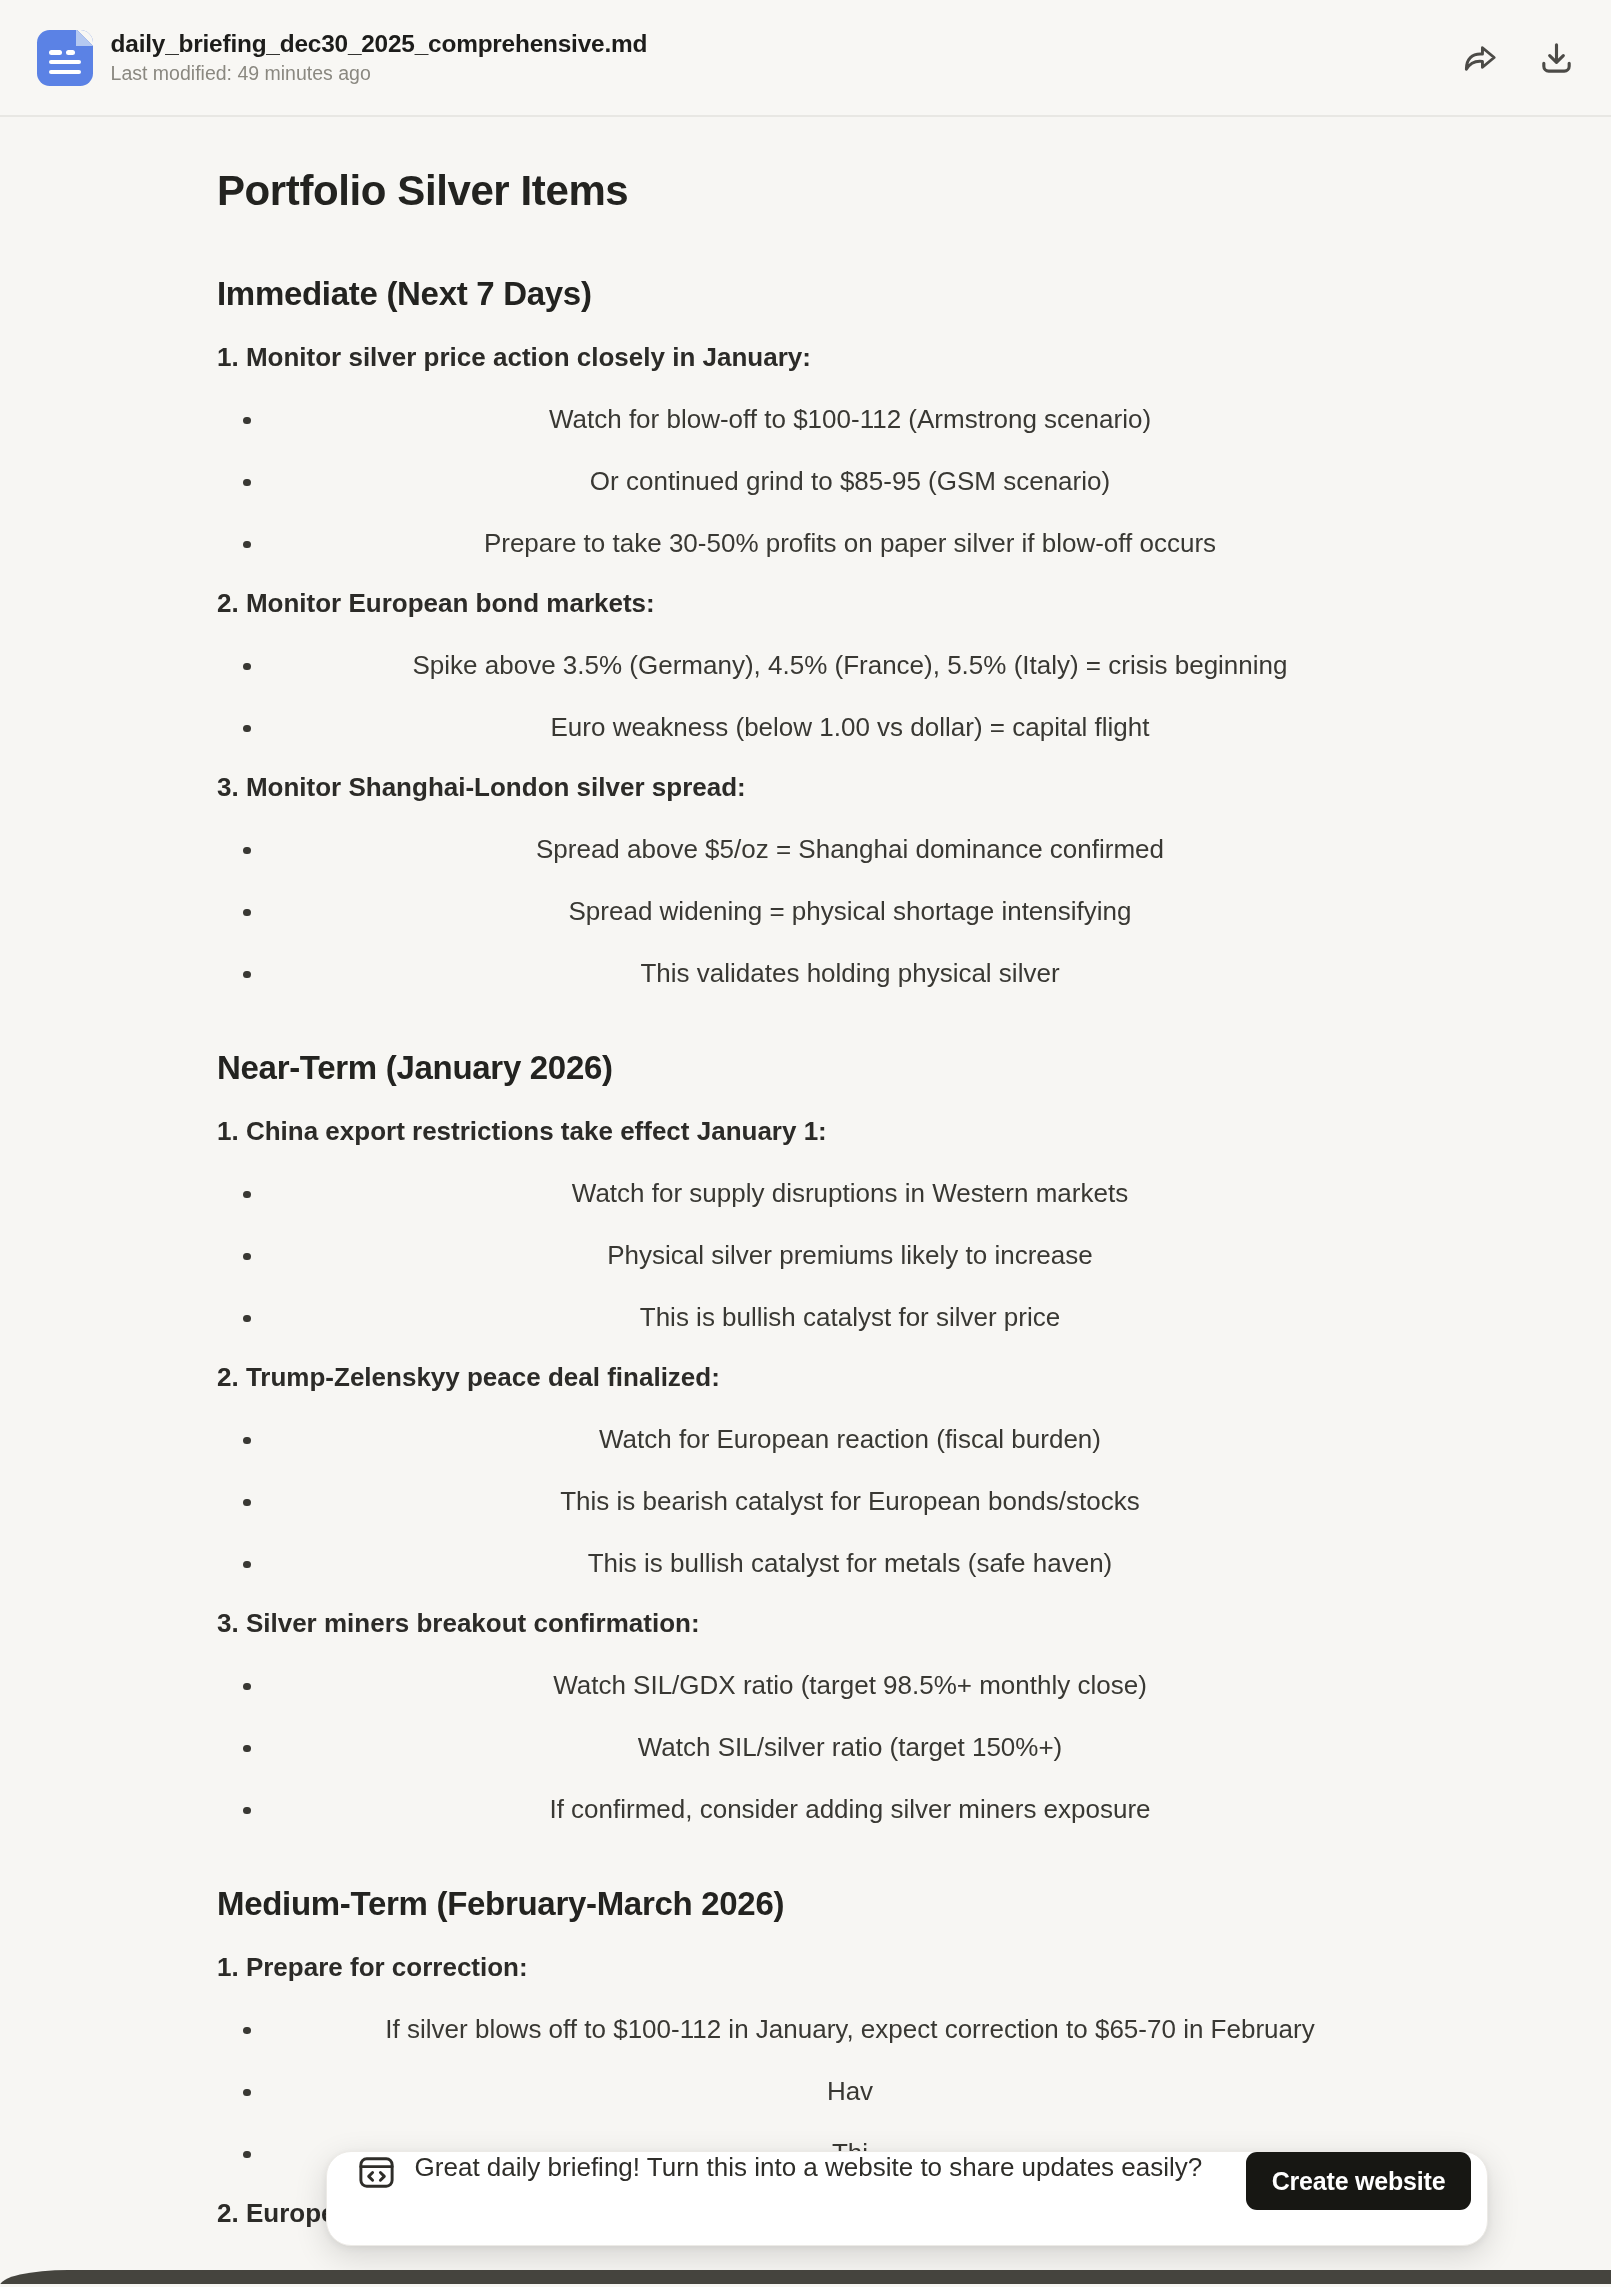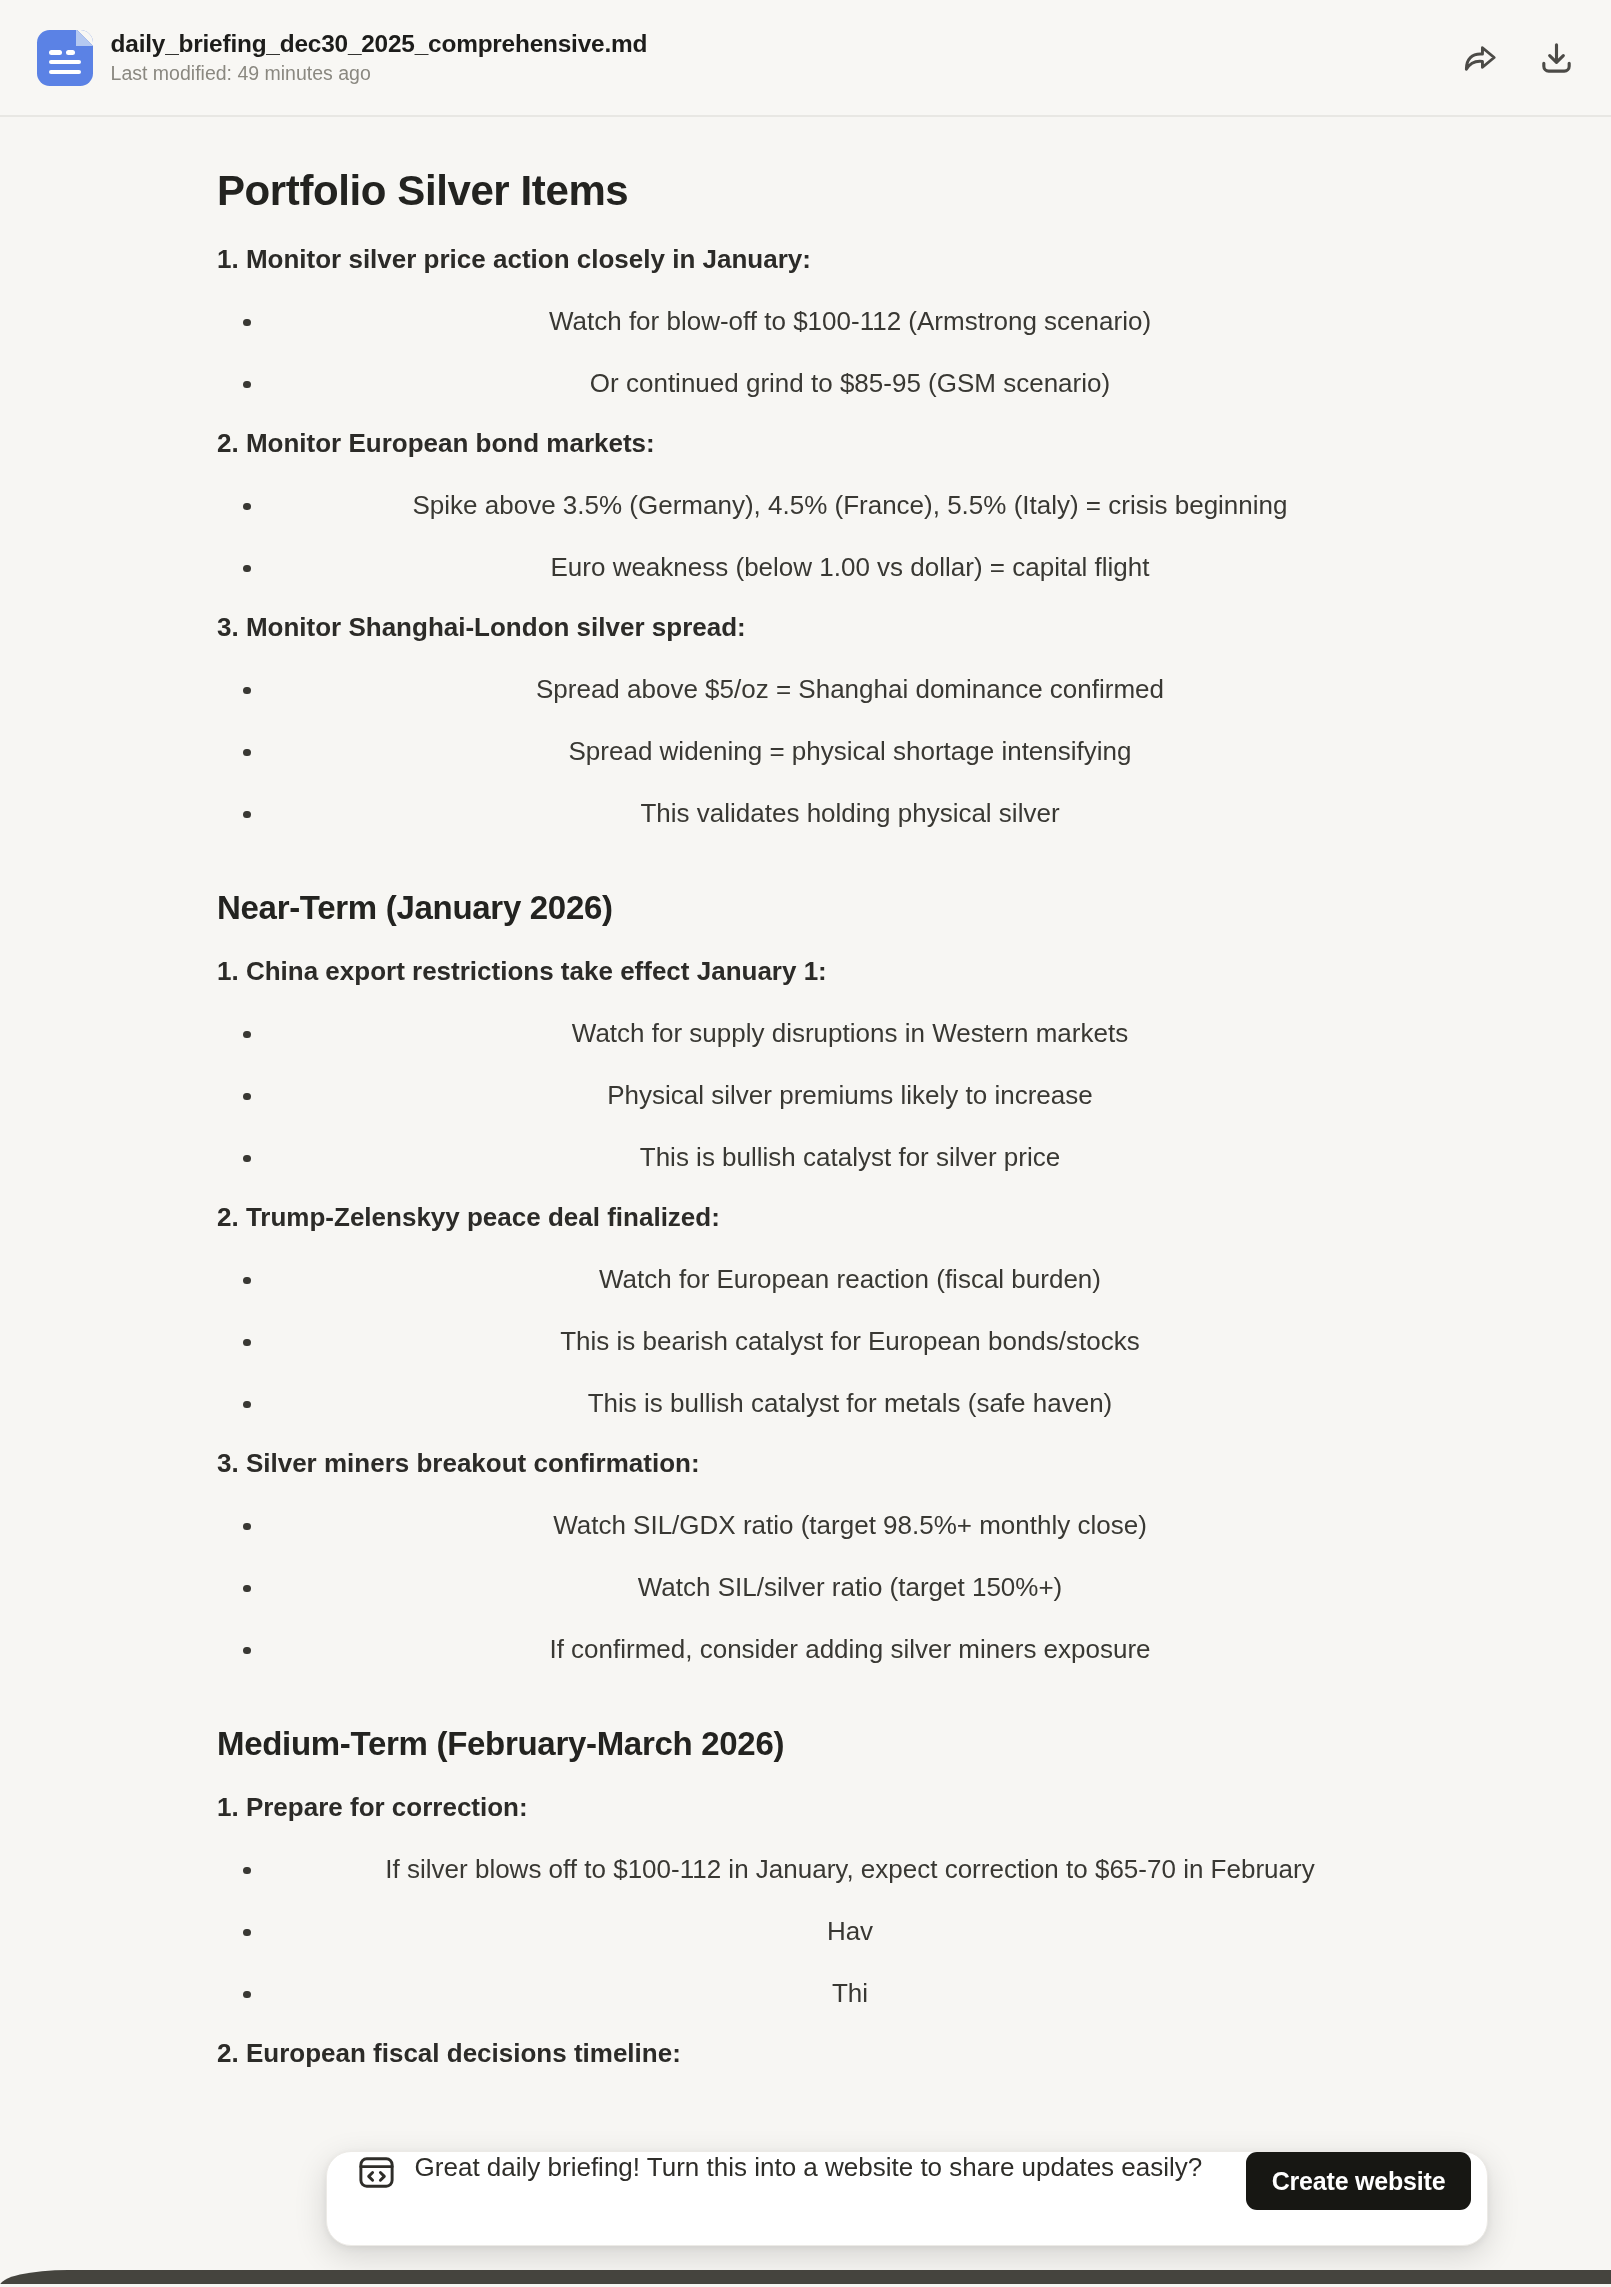--- a/index.html
+++ b/index.html
@@ -183,24 +183,26 @@
           <path d="M20 7 L20 24"></path>
           <path d="M13 18 L20 25 L27 18"></path>
           <path d="M7 26 L7 29 C7 31.8 9.2 34 12 34 L28 34 C30.8 34 33 31.8 33 29 L33 26"></path>
         </svg>
       </button>
     </div>
   </div>
 
   <div class="doc">
       <h1>Portfolio Silver Items</h1>
+      <h2>Immediate (Next 7 Days)</h2>
       <p class="num-item">1. Monitor silver price action closely in January:</p>
       <ul>
         <li>Watch for blow-off to $100-112 (Armstrong scenario)</li>
         <li>Or continued grind to $85-95 (GSM scenario)</li>
+        <li>Prepare to take 30-50% profits on paper silver if blow-off occurs</li>
       </ul>
       <p class="num-item">2. Monitor European bond markets:</p>
       <ul>
         <li>Spike above 3.5% (Germany), 4.5% (France), 5.5% (Italy) = crisis beginning</li>
         <li>Euro weakness (below 1.00 vs dollar) = capital flight</li>
       </ul>
       <p class="num-item">3. Monitor Shanghai-London silver spread:</p>
       <ul>
         <li>Spread above $5/oz = Shanghai dominance confirmed</li>
         <li>Spread widening = physical shortage intensifying</li>

